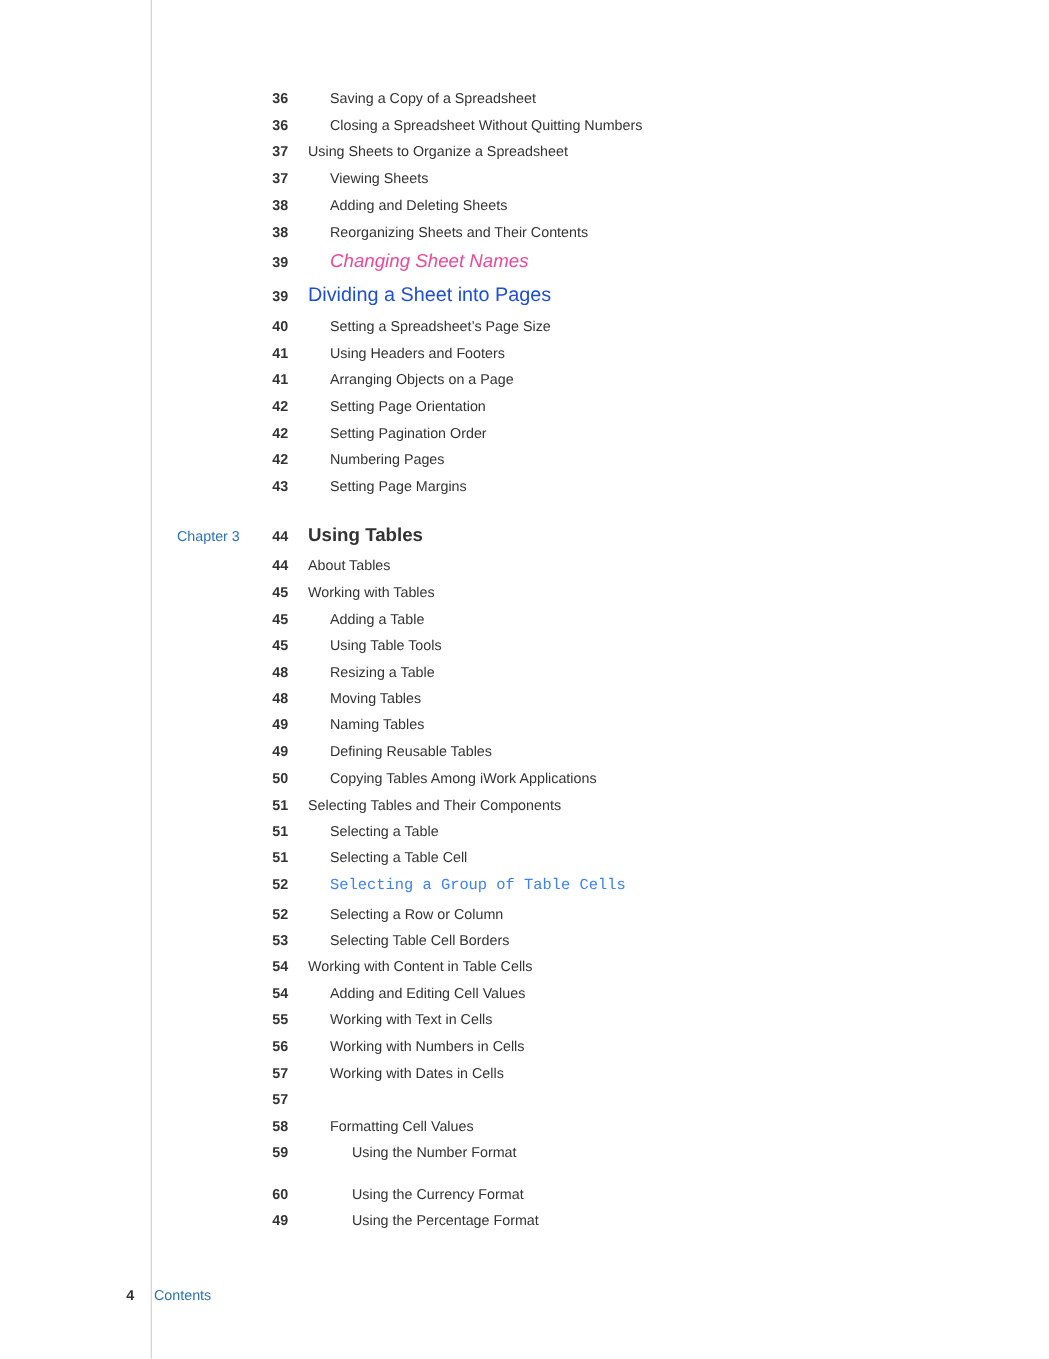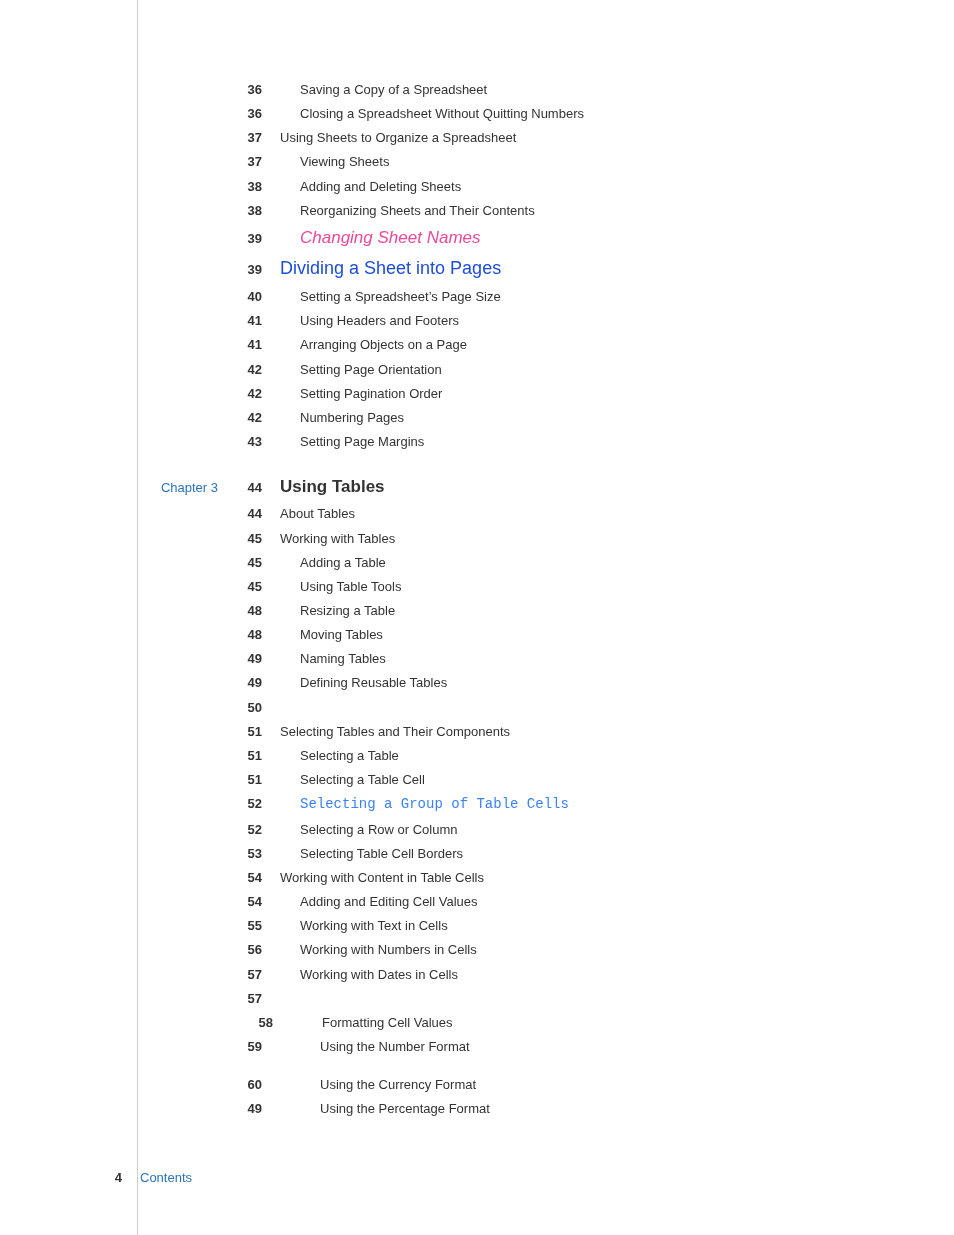--- a/index.html
+++ b/index.html
@@ -198,20 +198,21 @@
           <div style="font-size: 13px; color: rgb(51, 51, 51); flex: 1 1 0%; padding-left: 20px;">Naming Tables</div>
         </div>
         <div class="toc-entry" style="display: flex; align-items: baseline; margin-bottom: 4px; line-height: 1.55;">
           <div style="min-width: 90px; text-align: right; padding-right: 12px; flex-shrink: 0;"></div>
           <div style="min-width: 50px; text-align: right; font-weight: 600; font-size: 13px; color: rgb(51, 51, 51); padding-right: 18px; flex-shrink: 0;">49</div>
           <div style="font-size: 13px; color: rgb(51, 51, 51); flex: 1 1 0%; padding-left: 20px;">Defining Reusable Tables</div>
         </div>
         <div class="toc-entry" style="display: flex; align-items: baseline; margin-bottom: 4px; line-height: 1.55;">
           <div style="min-width: 90px; text-align: right; padding-right: 12px; flex-shrink: 0;"></div>
           <div style="min-width: 50px; text-align: right; font-weight: 600; font-size: 13px; color: rgb(51, 51, 51); padding-right: 18px; flex-shrink: 0;">50</div>
+          <div style="font-size: 13px; color: rgb(51, 51, 51); flex: 1 1 0%; padding-left: 20px;">Copying Tables Among iWork Applications</div>
         </div>
         <div class="toc-entry" style="display: flex; align-items: baseline; margin-bottom: 4px; line-height: 1.55;">
           <div style="min-width: 90px; text-align: right; padding-right: 12px; flex-shrink: 0;"></div>
           <div style="min-width: 50px; text-align: right; font-weight: 600; font-size: 13px; color: rgb(51, 51, 51); padding-right: 18px; flex-shrink: 0;">51</div>
           <div style="font-size: 13px; color: rgb(51, 51, 51); flex: 1 1 0%; padding-left: 0px;">Selecting Tables and Their Components</div>
         </div>
         <div class="toc-entry" style="display: flex; align-items: baseline; margin-bottom: 4px; line-height: 1.55;">
           <div style="min-width: 90px; text-align: right; padding-right: 12px; flex-shrink: 0;"></div>
           <div style="min-width: 50px; text-align: right; font-weight: 600; font-size: 13px; color: rgb(51, 51, 51); padding-right: 18px; flex-shrink: 0;">51</div>
           <div style="font-size: 13px; color: rgb(51, 51, 51); flex: 1 1 0%; padding-left: 20px;">Selecting a Table</div>
@@ -258,21 +259,21 @@
         </div>
         <div class="toc-entry" style="display: flex; align-items: baseline; margin-bottom: 4px; line-height: 1.55;">
           <div style="min-width: 90px; text-align: right; padding-right: 12px; flex-shrink: 0;"></div>
           <div style="min-width: 50px; text-align: right; font-weight: 600; font-size: 13px; color: rgb(51, 51, 51); padding-right: 18px; flex-shrink: 0;">57</div>
           <div style="font-size: 13px; color: rgb(51, 51, 51); flex: 1 1 0%; padding-left: 20px;">Working with Dates in Cells</div>
         </div>
         <div class="toc-entry" style="display: flex; align-items: baseline; margin-bottom: 4px; line-height: 1.55;">
           <div style="min-width: 90px; text-align: right; padding-right: 12px; flex-shrink: 0;"></div>
           <div style="min-width: 50px; text-align: right; font-weight: 600; font-size: 13px; color: rgb(51, 51, 51); padding-right: 18px; flex-shrink: 0;">57</div>
         </div>
-        <div class="toc-entry" style="display: flex; align-items: baseline; margin-bottom: 4px; line-height: 1.55; gap: 11px;">
+        <div class="toc-entry" style="display: flex; align-items: baseline; margin-bottom: 4px; line-height: 1.55;">
           <div style="min-width: 90px; text-align: right; padding-right: 12px; flex-shrink: 0;"></div>
           <div style="min-width: 50px; text-align: right; font-weight: 600; font-size: 13px; color: rgb(51, 51, 51); padding-right: 18px; flex-shrink: 0;">58</div>
           <div style="font-size: 13px; color: rgb(51, 51, 51); flex: 1 1 0%; padding-left: 20px;">Formatting Cell Values</div>
         </div>
         <div class="toc-entry" style="display: flex; align-items: baseline; margin-bottom: 4px; line-height: 1.55;">
           <div style="min-width: 90px; text-align: right; padding-right: 12px; flex-shrink: 0;"></div>
           <div style="min-width: 50px; text-align: right; font-weight: 600; font-size: 13px; color: rgb(51, 51, 51); padding-right: 18px; flex-shrink: 0;">59</div>
           <div style="font-size: 13px; color: rgb(51, 51, 51); flex: 1 1 0%; padding-left: 40px;">Using the Number Format</div>
         </div>
         <div class="toc-entry" style="display: flex; align-items: baseline; margin-bottom: 4px; line-height: 1.55;">

